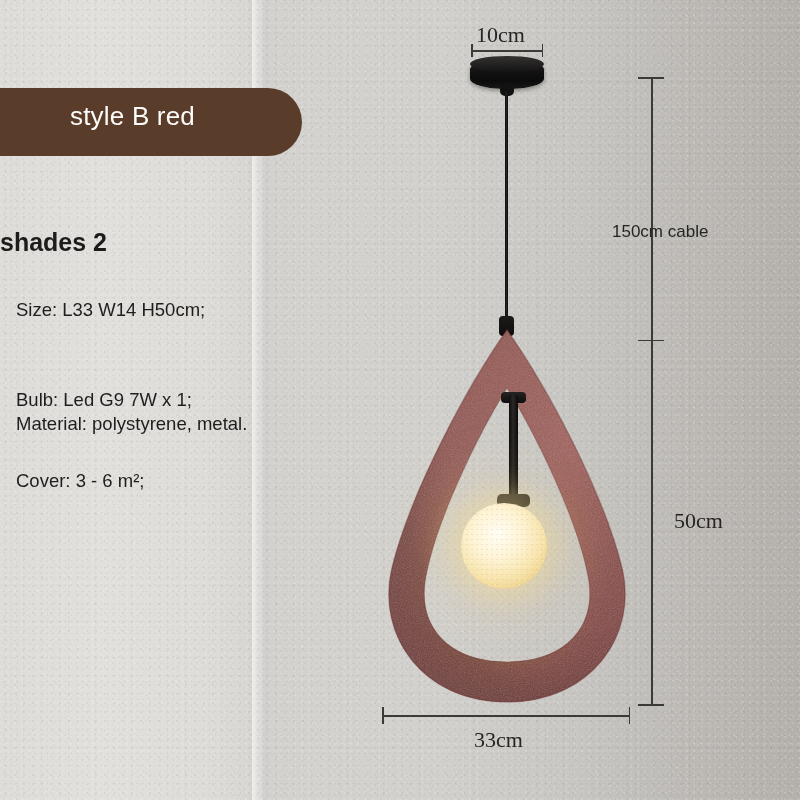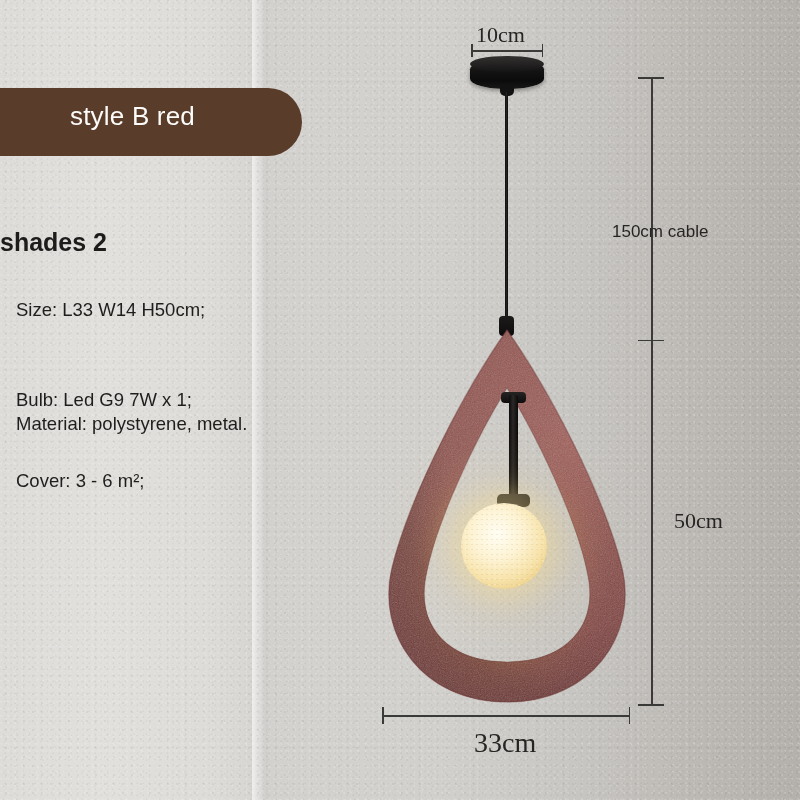--- a/index.html
+++ b/index.html
@@ -134,21 +134,21 @@
   #dv-cable-mid{left:638px;top:339.5px;width:26px;height:1.5px;}
   #d150-label{left:612px;top:222px;font-size:17px;}
 
   #dv-50{left:651px;top:341px;width:1.5px;height:364px;}
   #dv-50-b{left:638px;top:704px;width:26px;height:1.5px;}
   #d50-label{left:655px;top:508px;font-size:22px;margin-left:19px;}
 
   #dh-33{left:382px;top:715px;width:248px;height:1.5px;}
   #dh-33-t1{left:382px;top:707px;width:1.5px;height:17px;}
   #dh-33-t2{left:628.5px;top:707px;width:1.5px;height:17px;}
-  #d33-label{left:474px;top:727px;font-size:28px;text-align:right;}
+  #d33-label{left:474px;top:727px;font-size:22px;text-align:right;}
 </style>
 </head>
 <body>
 
 <div id="stage">
 
   <div id="panel"></div>
   <div id="panel-edge"></div>
   <div id="grain"></div>
 

